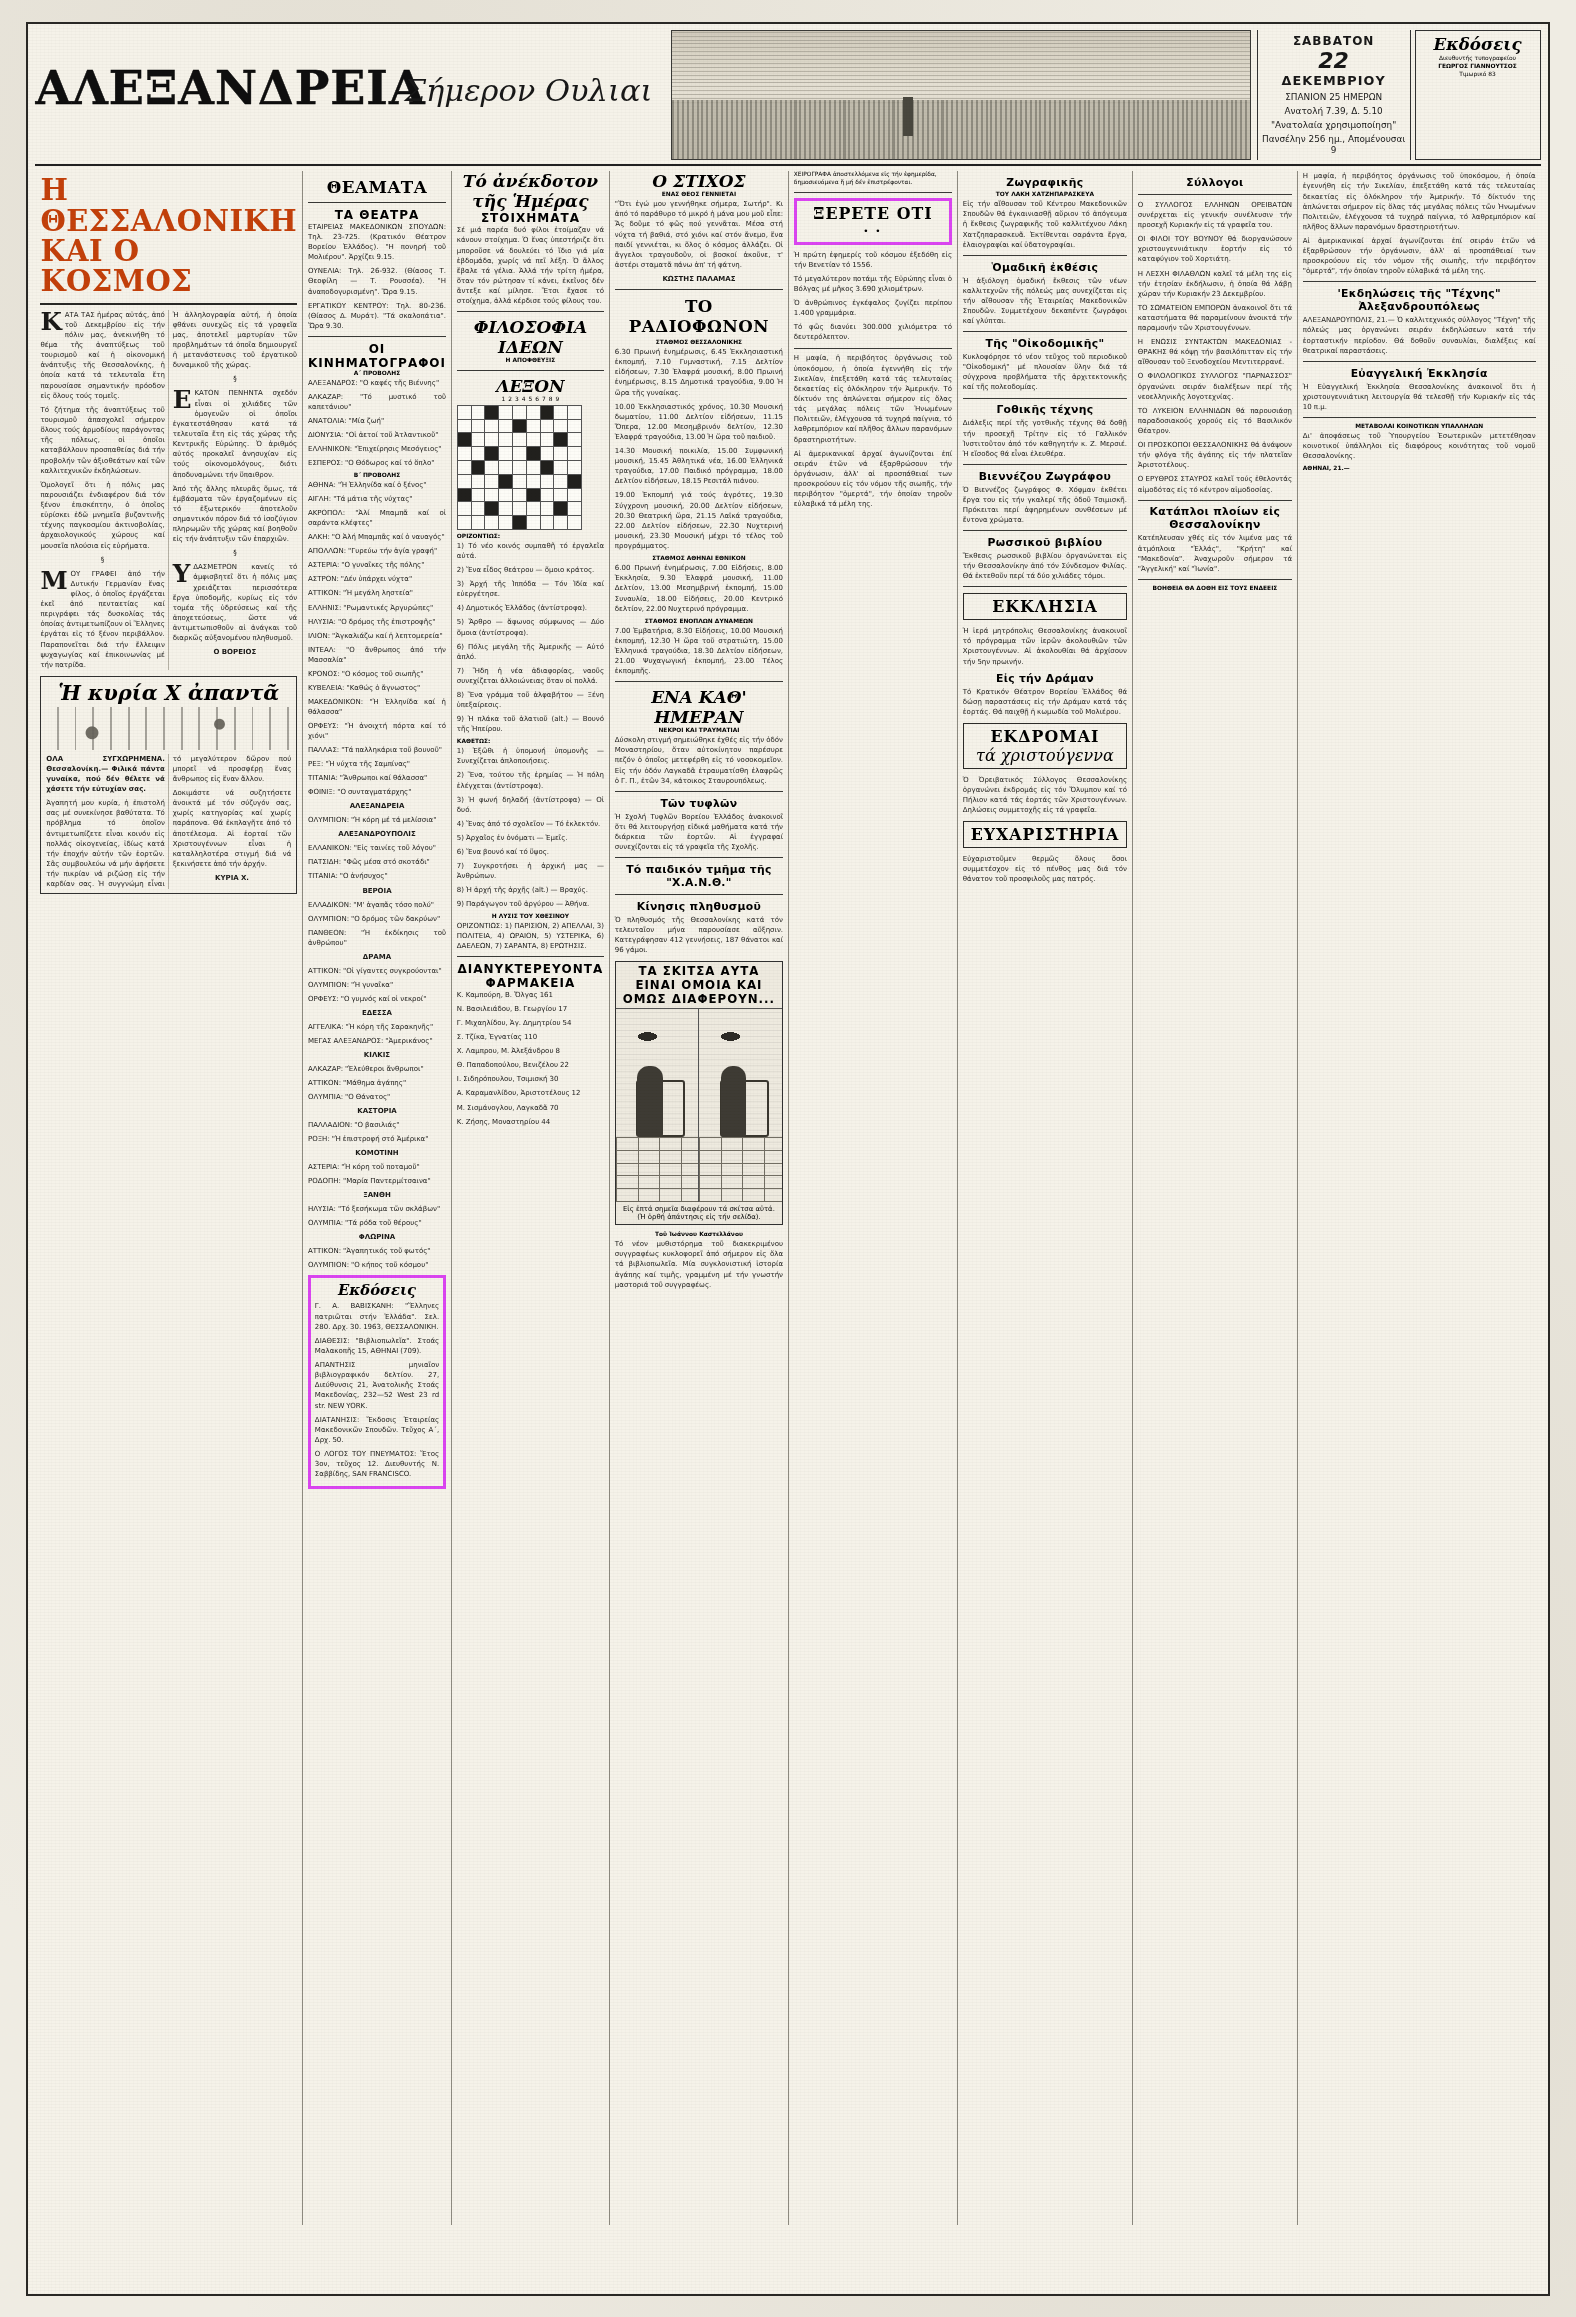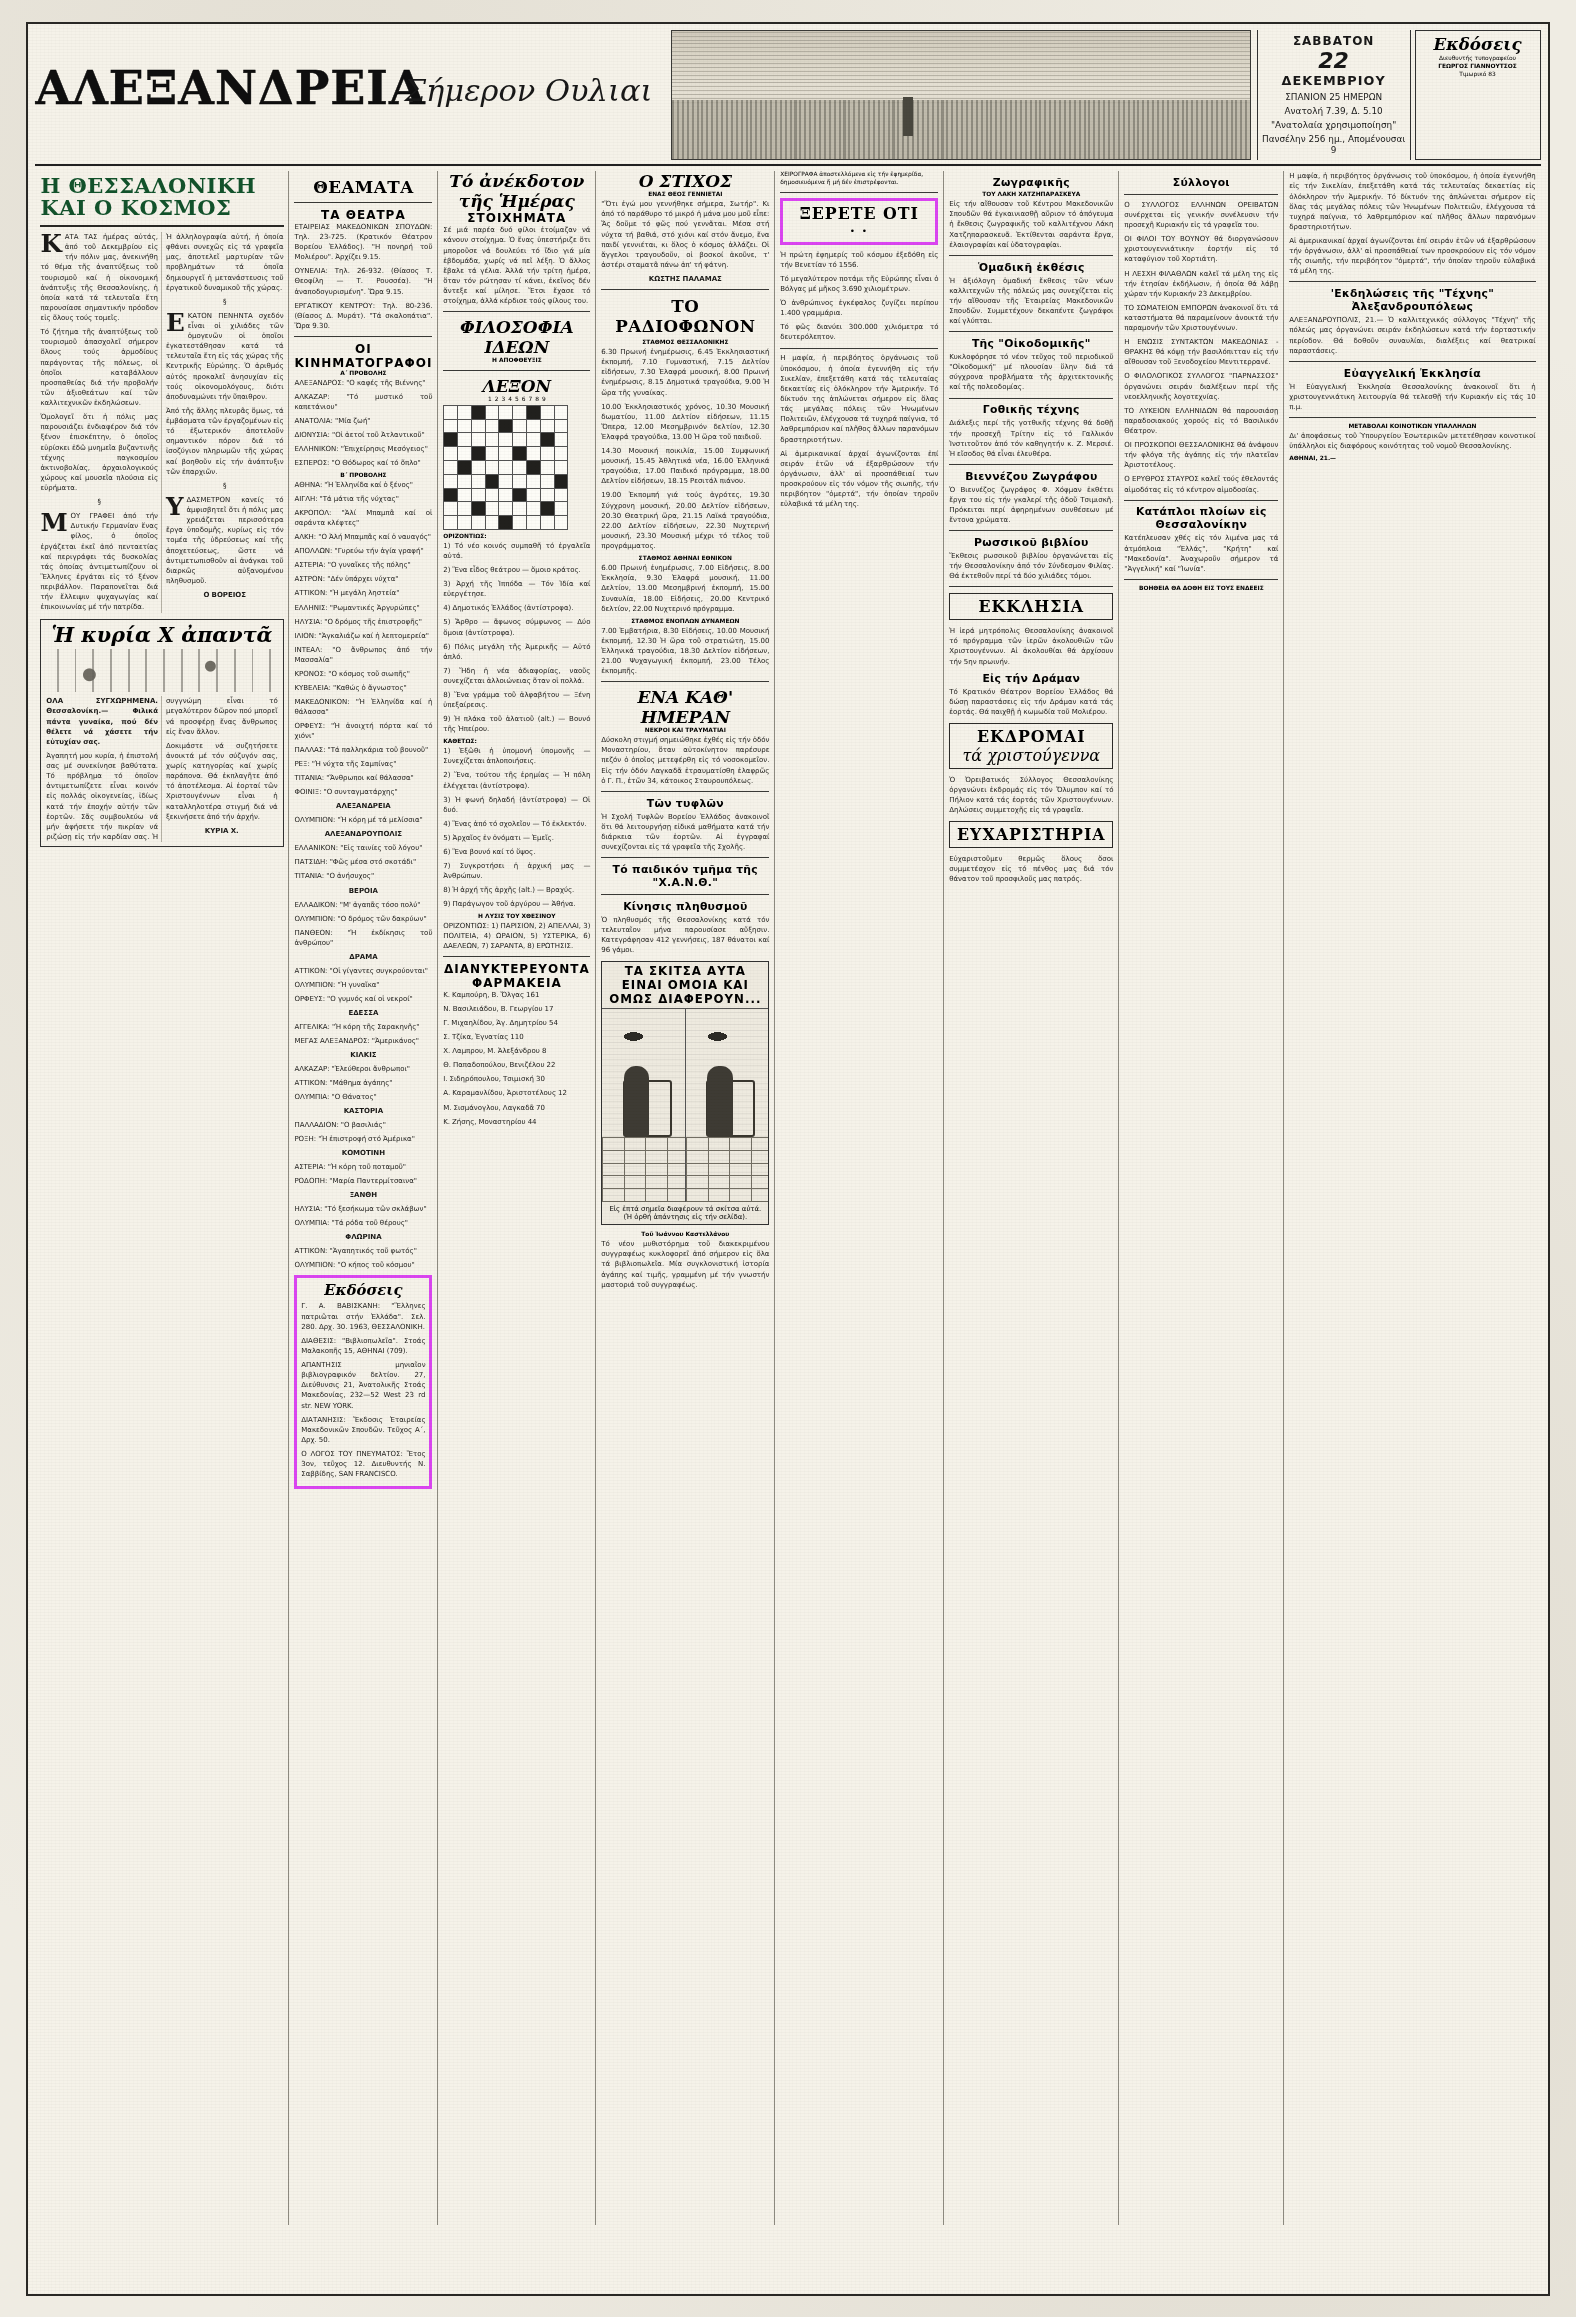--- a/index.html
+++ b/index.html
@@ -79,22 +79,22 @@
   .c1{flex:0 0 254px;}
   .c2{flex:0 0 146px;}
   .c3{flex:0 0 158px;}
   .c4{flex:0 0 179px;}
   .c5{flex:0 0 169px;}
   .c6{flex:0 0 175px;}
   .c7{flex:0 0 165px;}
   .c8{flex:1 1 auto;}
 
   h1.section{
-    font-family:"DejaVu Serif",serif;font-weight:bold;font-size:21px;line-height:1.05;
-    letter-spacing:0.5px;margin:3.9px 0 5.9px;color:#14532d;
+    font-family:"DejaVu Serif",serif;font-weight:bold;font-size:29px;line-height:1.05;
+    letter-spacing:0.5px;margin:3.9px 0 5.9px;color:#c2410c;
   }
   h2.head{
     font-family:"DejaVu Serif",serif;font-weight:bold;font-size:16.7px;margin:5.9px 0 3px;
     letter-spacing:0.5px;
   }
   h3.sub{font-weight:bold;font-size:10.8px;margin:4.9px 0 2px;letter-spacing:0.3px;}
   .rule{border-top:1px solid #3a3a37;margin:4.9px 0;}
   .rule.thick{border-top:2px solid #2b2a27;}
   .txt{font-size:7px;line-height:1.45;text-align:justify;color:#1c1b19;
        hyphens:auto;word-spacing:-0.2px;}

